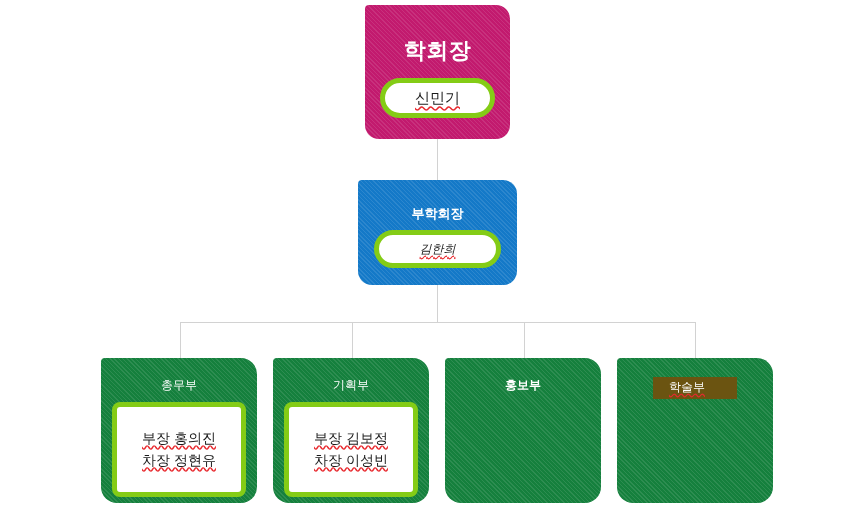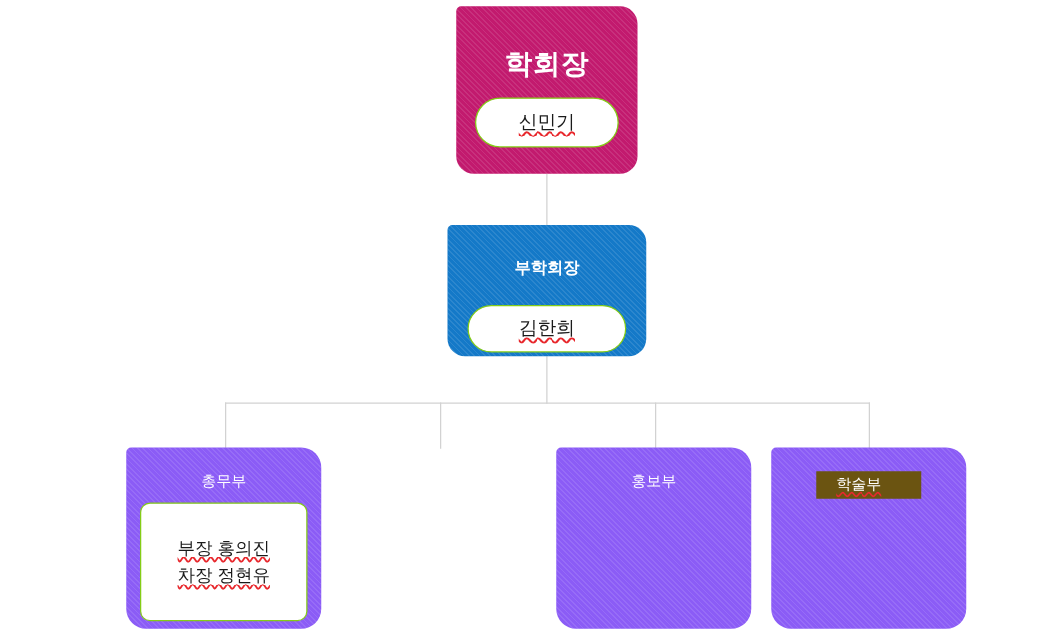--- a/index.html
+++ b/index.html
@@ -67,21 +67,21 @@
     display: inline-block;
     padding: 2px 32px 3px 16px;
     text-decoration: underline;
     text-underline-offset: 2px;
   }
 
   .node-body {
     position: relative;
     z-index: 2;
     background: #ffffff;
-    border: 1px solid #84cc16;
+    border: 5px solid #84cc16;
     border-radius: 10px;
     box-sizing: border-box;
     display: flex;
     flex-direction: column;
     align-items: center;
     justify-content: center;
     color: #1a1a1a;
   }
 
   .body-line {
@@ -130,31 +130,32 @@
   }
   #node-vice .node-title {
     font-size: 13px;
     font-weight: bold;
     margin-top: 25px;
     text-decoration: underline;
   }
   #node-vice .node-body {
     width: 127px;
     height: 38px;
-    margin-top: 21px;
+    margin-top: 7px;
     border-radius: 19px;
-    font-size: 15px;
+    font-size: 12px;
+    font-style: italic;
   }
 
   
   .dept {
     top: 358px;
     width: 156px;
     height: 145px;
-    background: #8b5cf6;
+    background: #15803d;
     border-radius: 4px 16px 16px 16px;
   }
   .dept .node-title {
     font-size: 12px;
     margin-top: 19px;
     height: 17px;
     line-height: 17px;
   }
   .dept .node-body {
     width: 134px;
@@ -209,24 +210,33 @@
   <div class="node dept" id="node-dept-0">
     <div class="node-title">
       <span class="title-highlight" style="text-decoration:none; padding:0;">총무부</span>
     </div>
     <div class="node-body">
       <div class="body-line spell">부장 홍의진</div>
       <div class="body-line spell">차장 정현유</div>
     </div>
   </div>
 
+  <div class="node dept" id="node-dept-1">
+    <div class="node-title">
+      <span class="title-highlight" style="text-decoration:none; padding:0;">기획부</span>
+    </div>
+    <div class="node-body">
+      <div class="body-line spell">부장 김보정</div>
+      <div class="body-line spell">차장 이성빈</div>
+    </div>
+  </div>
 
   <div class="node dept" id="node-dept-2">
     <div class="node-title">
-      <span class="title-highlight" style="text-decoration:none; padding:0;">홍보부</span>
+      <span class="title-highlight" style="text-decoration:none; padding:0;font-weight:bold;">홍보부</span>
     </div>
   </div>
 
   <div class="node dept selected" id="node-dept-3">
     <div class="node-title">
       <span class="title-highlight spell">학술부</span>
     </div>
   </div>
 
 </div>

